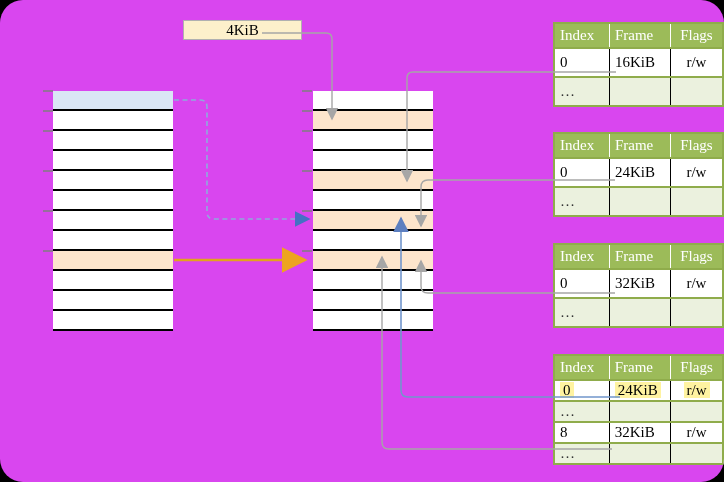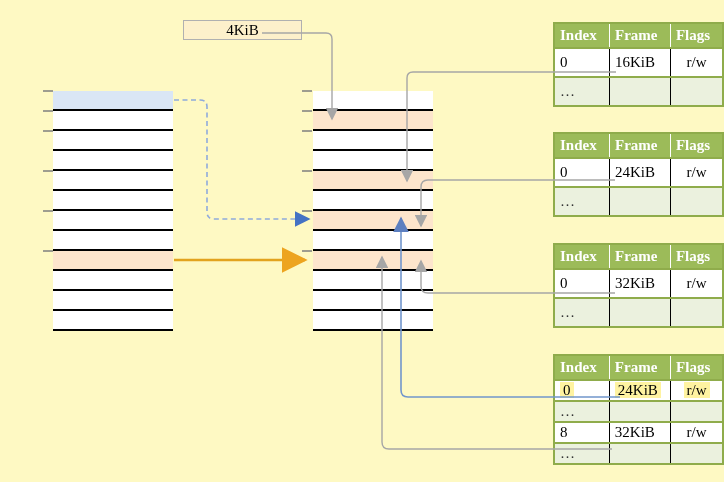--- a/index.html
+++ b/index.html
@@ -1,36 +1,36 @@
 <!DOCTYPE html>
 <html><head>
 <meta charset="utf-8">
 <style>
   html,body{margin:0;padding:0;background:#000;}
-  .canvas{position:relative;width:724px;height:482px;background:#fef9c3;overflow:hidden;
-          font-family:"Liberation Serif","DejaVu Serif",serif;}
+  .canvas{position:relative;width:724px;height:482px;background:#d946ef;overflow:hidden;
+          font-family:"Liberation Serif","DejaVu Serif",serif;border-radius:23px;}
   
   .kib-box{position:absolute;left:183px;top:20px;width:119px;height:20px;
            background:#fdf0cb;border:1px solid #b0b0b0;box-sizing:border-box;
            display:flex;align-items:center;justify-content:center;
            font-size:15px;color:#000;}
   
   .memcol{position:absolute;width:120px;top:91px;}
   .memcol.left{left:53px;}
   .memcol.mid{left:313px;}
   .mrow{height:20px;box-sizing:border-box;background:#fff;border-bottom:2px solid #000;}
   .mrow.blue{background:#dae6f5;}
   .mrow.peach{background:#fde5cc;}
   
   .ptable{position:absolute;left:553px;border-collapse:collapse;background:#fff;
           font-size:15px;color:#000;border:2.5px solid #8fac4b;}
-  .ptable th{background:#9cbb59;color:#fff;font-weight:bold;text-align:left;
+  .ptable th{background:#9cbb59;color:#fff;font-weight:normal;text-align:left;
              padding:1px 5px;height:21px;border-right:1px solid #fff;
              border-bottom:2px solid #8fac4b;font-size:15px;margin-left:20px;}
-  .ptable th:last-child{border-right:none;}
+  .ptable th:last-child{border-right:none;text-align:center;}
   .ptable td{border-right:1.5px solid #000;border-bottom:2px solid #8fac4b;
              padding:2px 5px;height:23px;text-align:left;vertical-align:middle;}
   .ptable td:last-child{border-right:none;text-align:center;}
   .ptable tr:last-child td{border-bottom:none;}
   .ptable td.c1{width:45px;}
   .ptable td.c2{width:51px;}
   .ptable td.c3{width:42px;}
   .ptable tr.dots td{background:#ebf1de;color:#333;}
   .ptable.compact td{height:17px;padding:1px 5px;}
   .hl{background:#fff3a1;padding:0 3px;}

